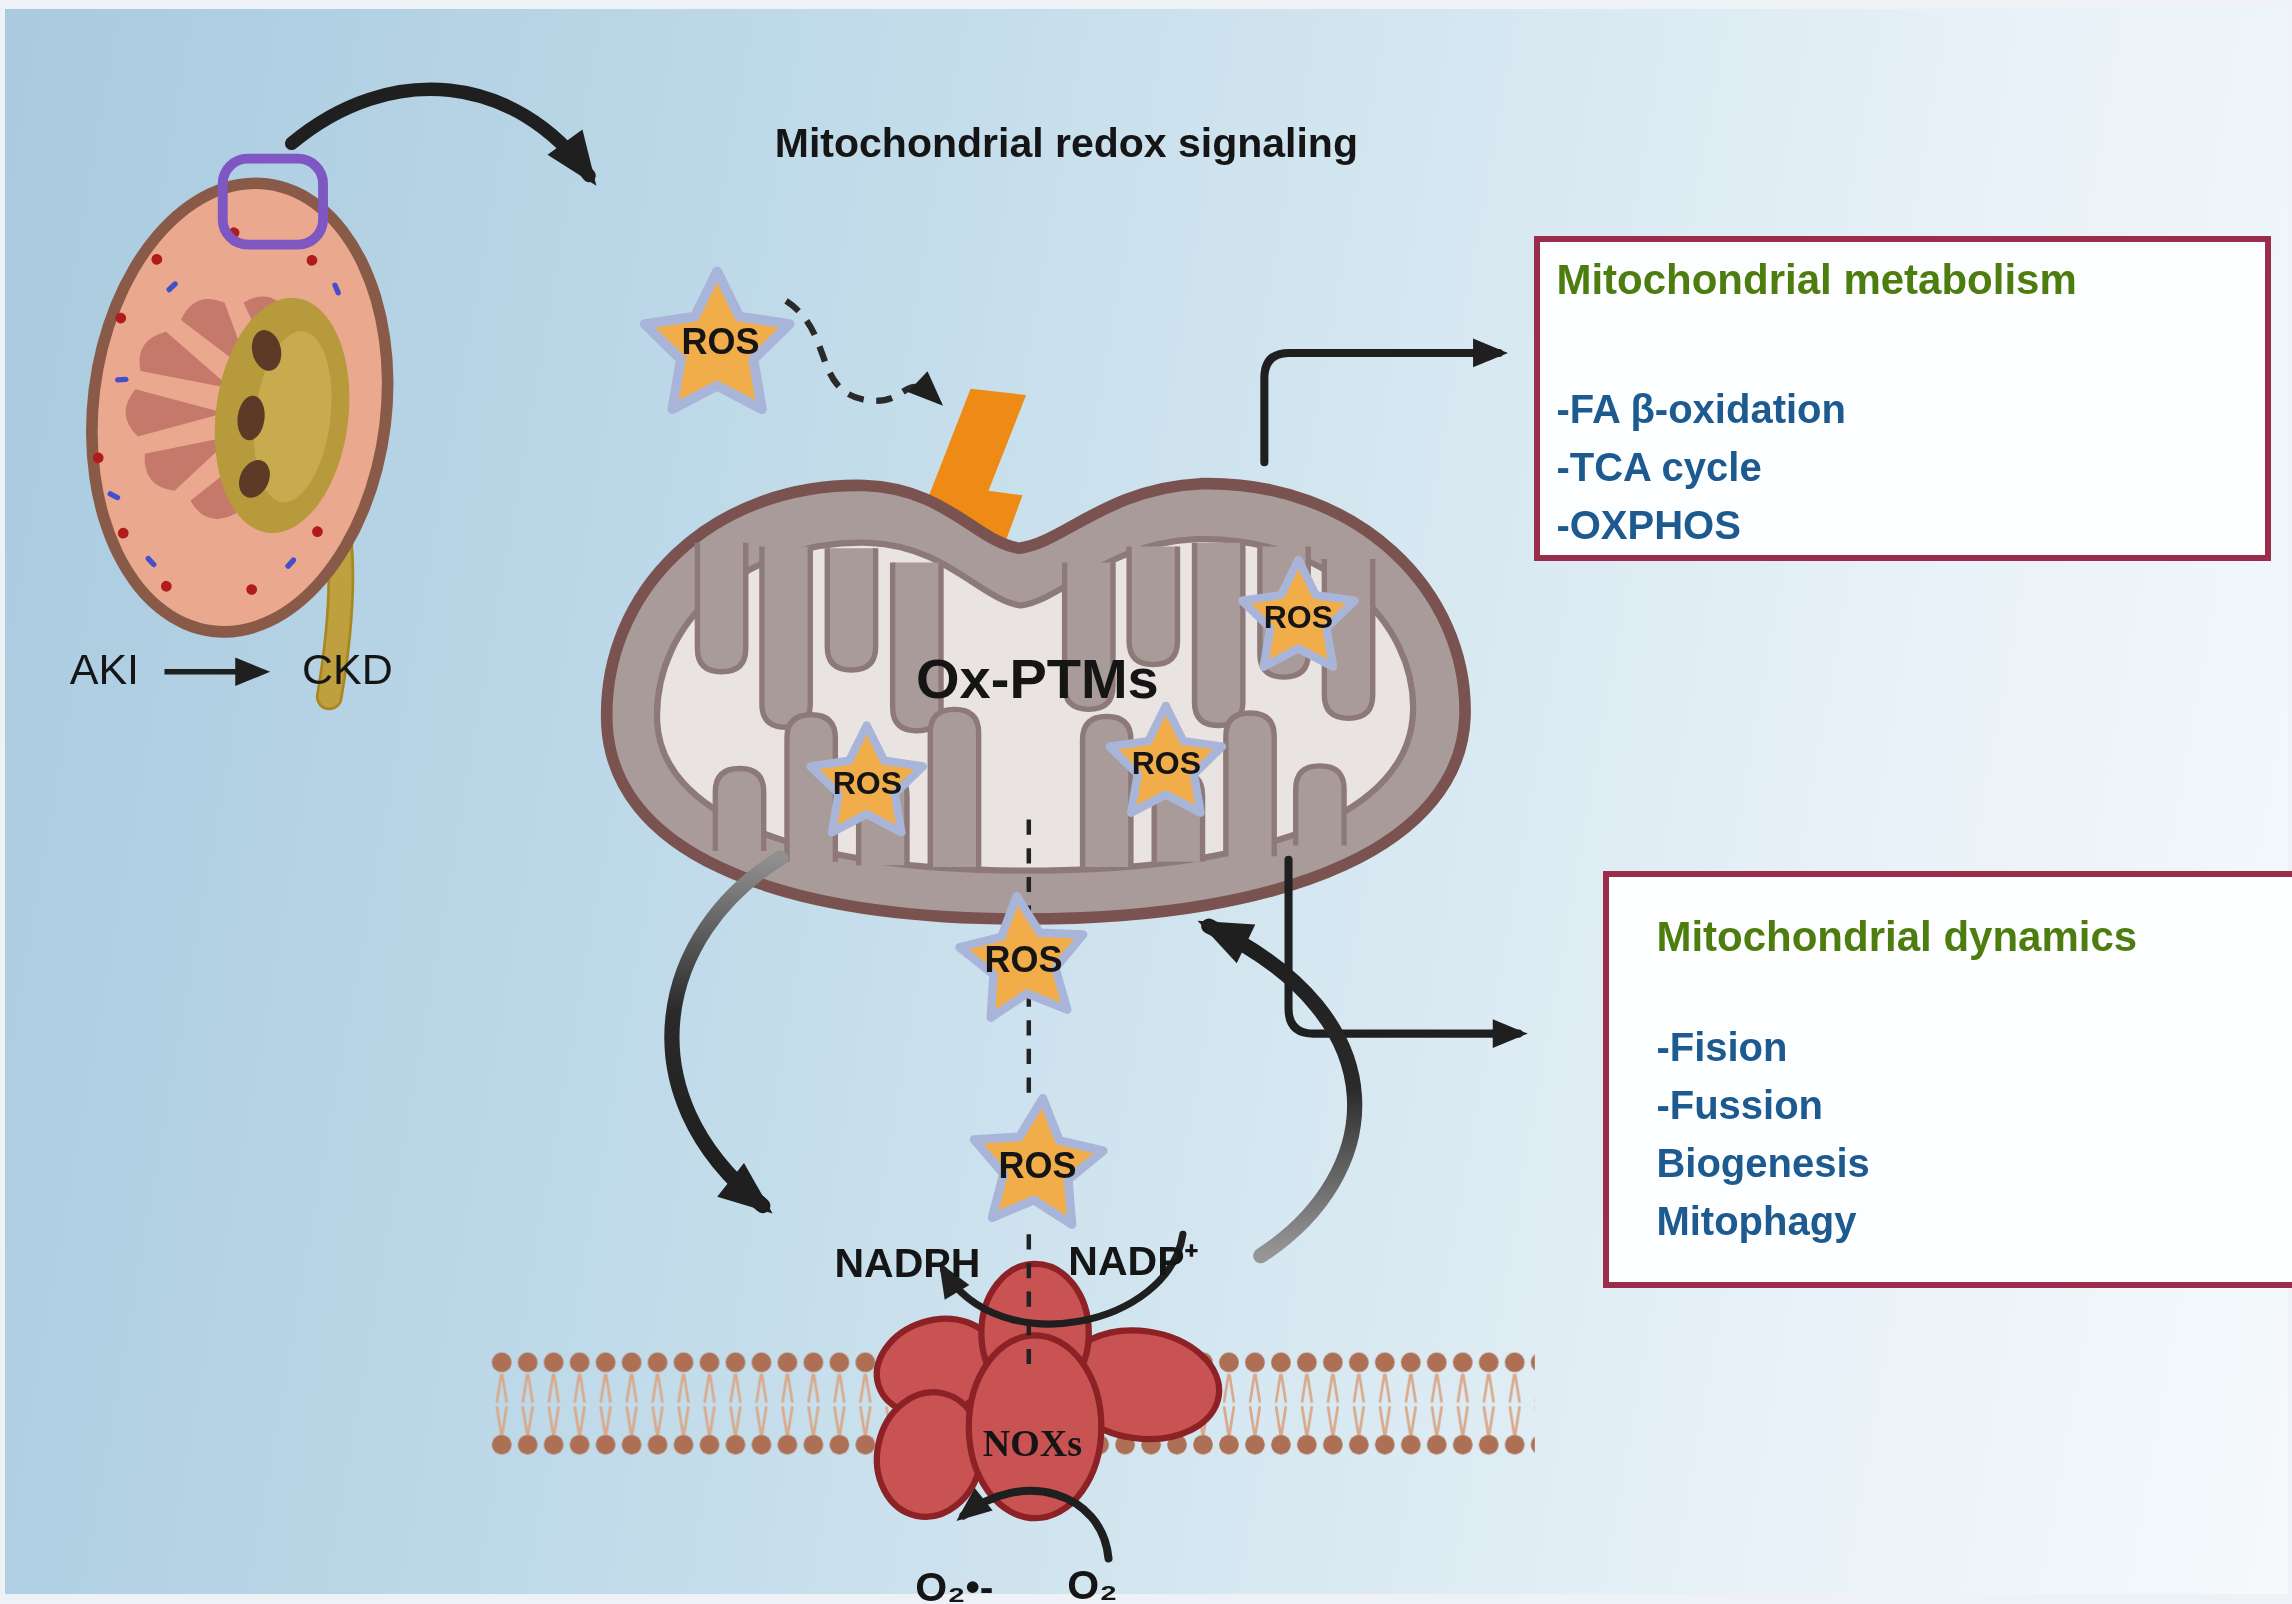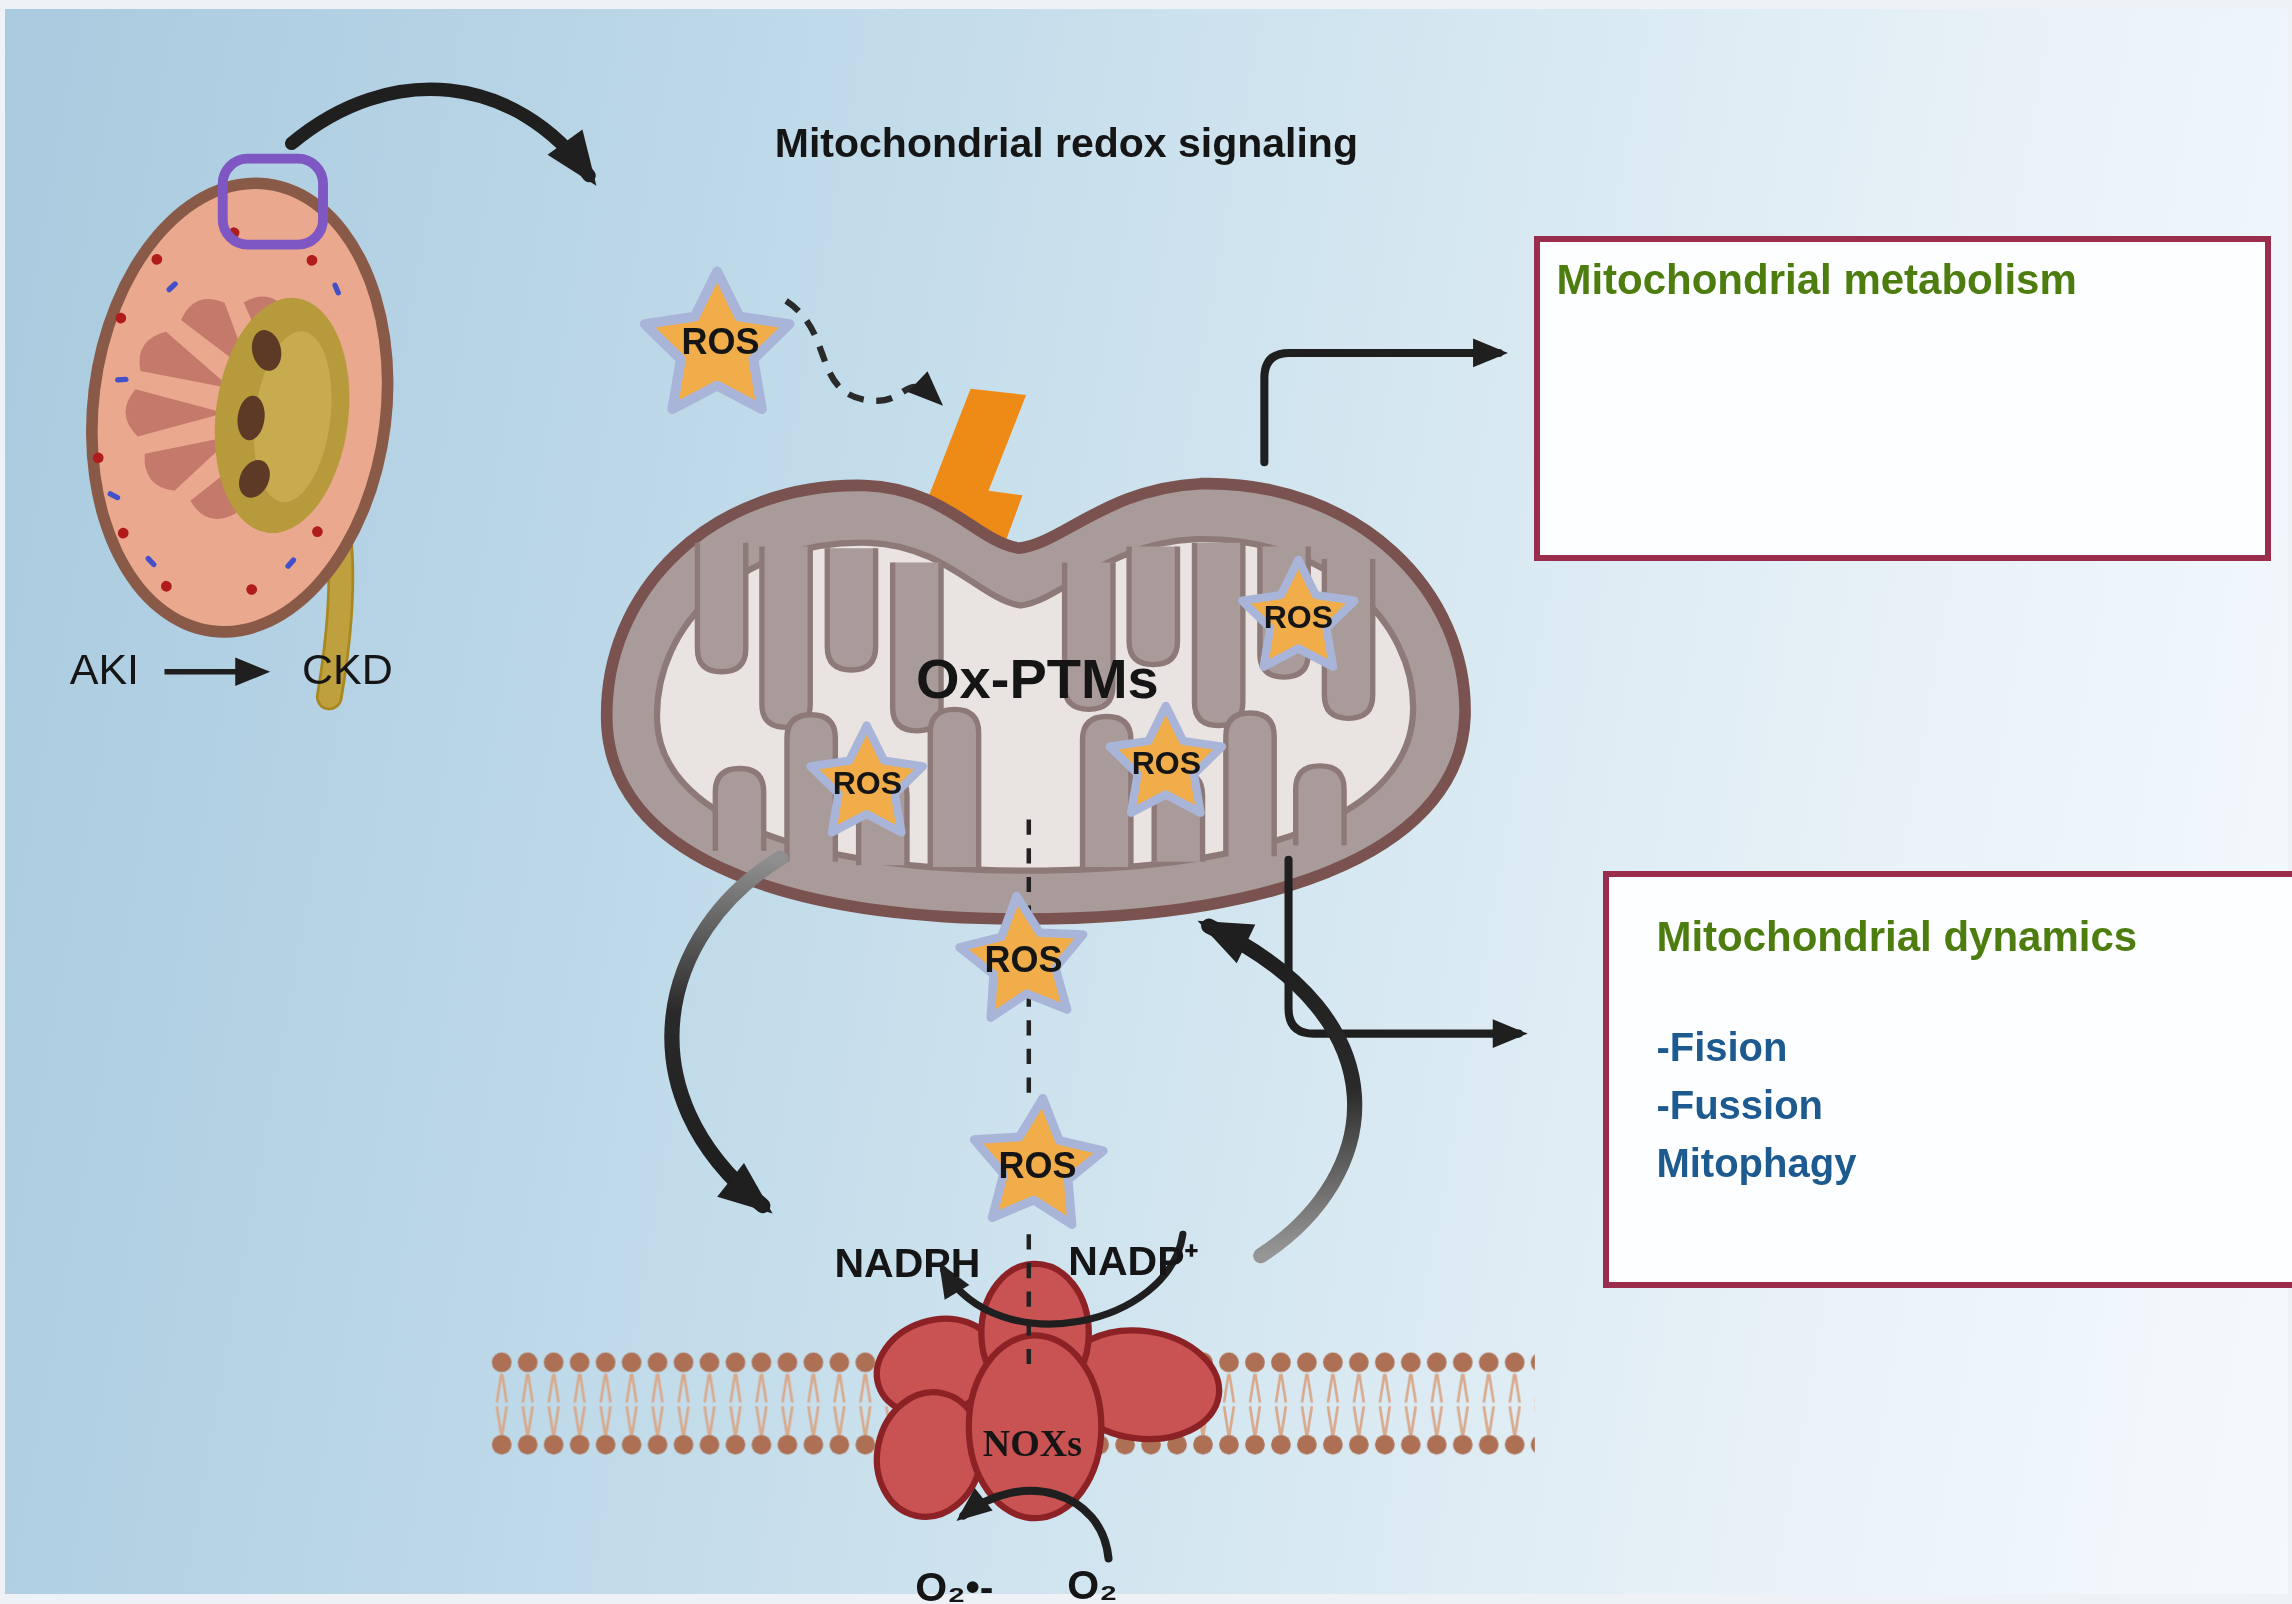--- a/index.html
+++ b/index.html
@@ -185,26 +185,32 @@
 
 <div class="lbl f44" style="left:902px;top:1254px;">NADPH</div>
 <div class="lbl f44" style="left:1128px;top:1252px;">NADP⁺</div>
 
 <div class="lbl f42" style="left:1027px;top:1434px;font-family:Liberation Serif, serif;">NOXs</div>
 <div class="lbl f46" style="left:949px;top:1578px;">O₂•-</div>
 <div class="lbl f46" style="left:1087px;top:1576px;">O₂</div>
 
 <div class="panel" id="box-metabolism">
   <h2>Mitochondrial metabolism</h2>
+  <ul>
+    <li>-FA β-oxidation</li>
+    <li>-TCA cycle</li>
+    <li>-OXPHOS</li>
+  </ul>
 </div>
 
 <div class="panel" id="box-dynamics">
   <h2>Mitochondrial dynamics</h2>
   <ul>
     <li>-Fision</li>
     <li>-Fussion</li>
+    <li>Biogenesis</li>
     <li>Mitophagy</li>
   </ul>
 </div>
 
 </div>
 </div>
 
 
 </body></html>

